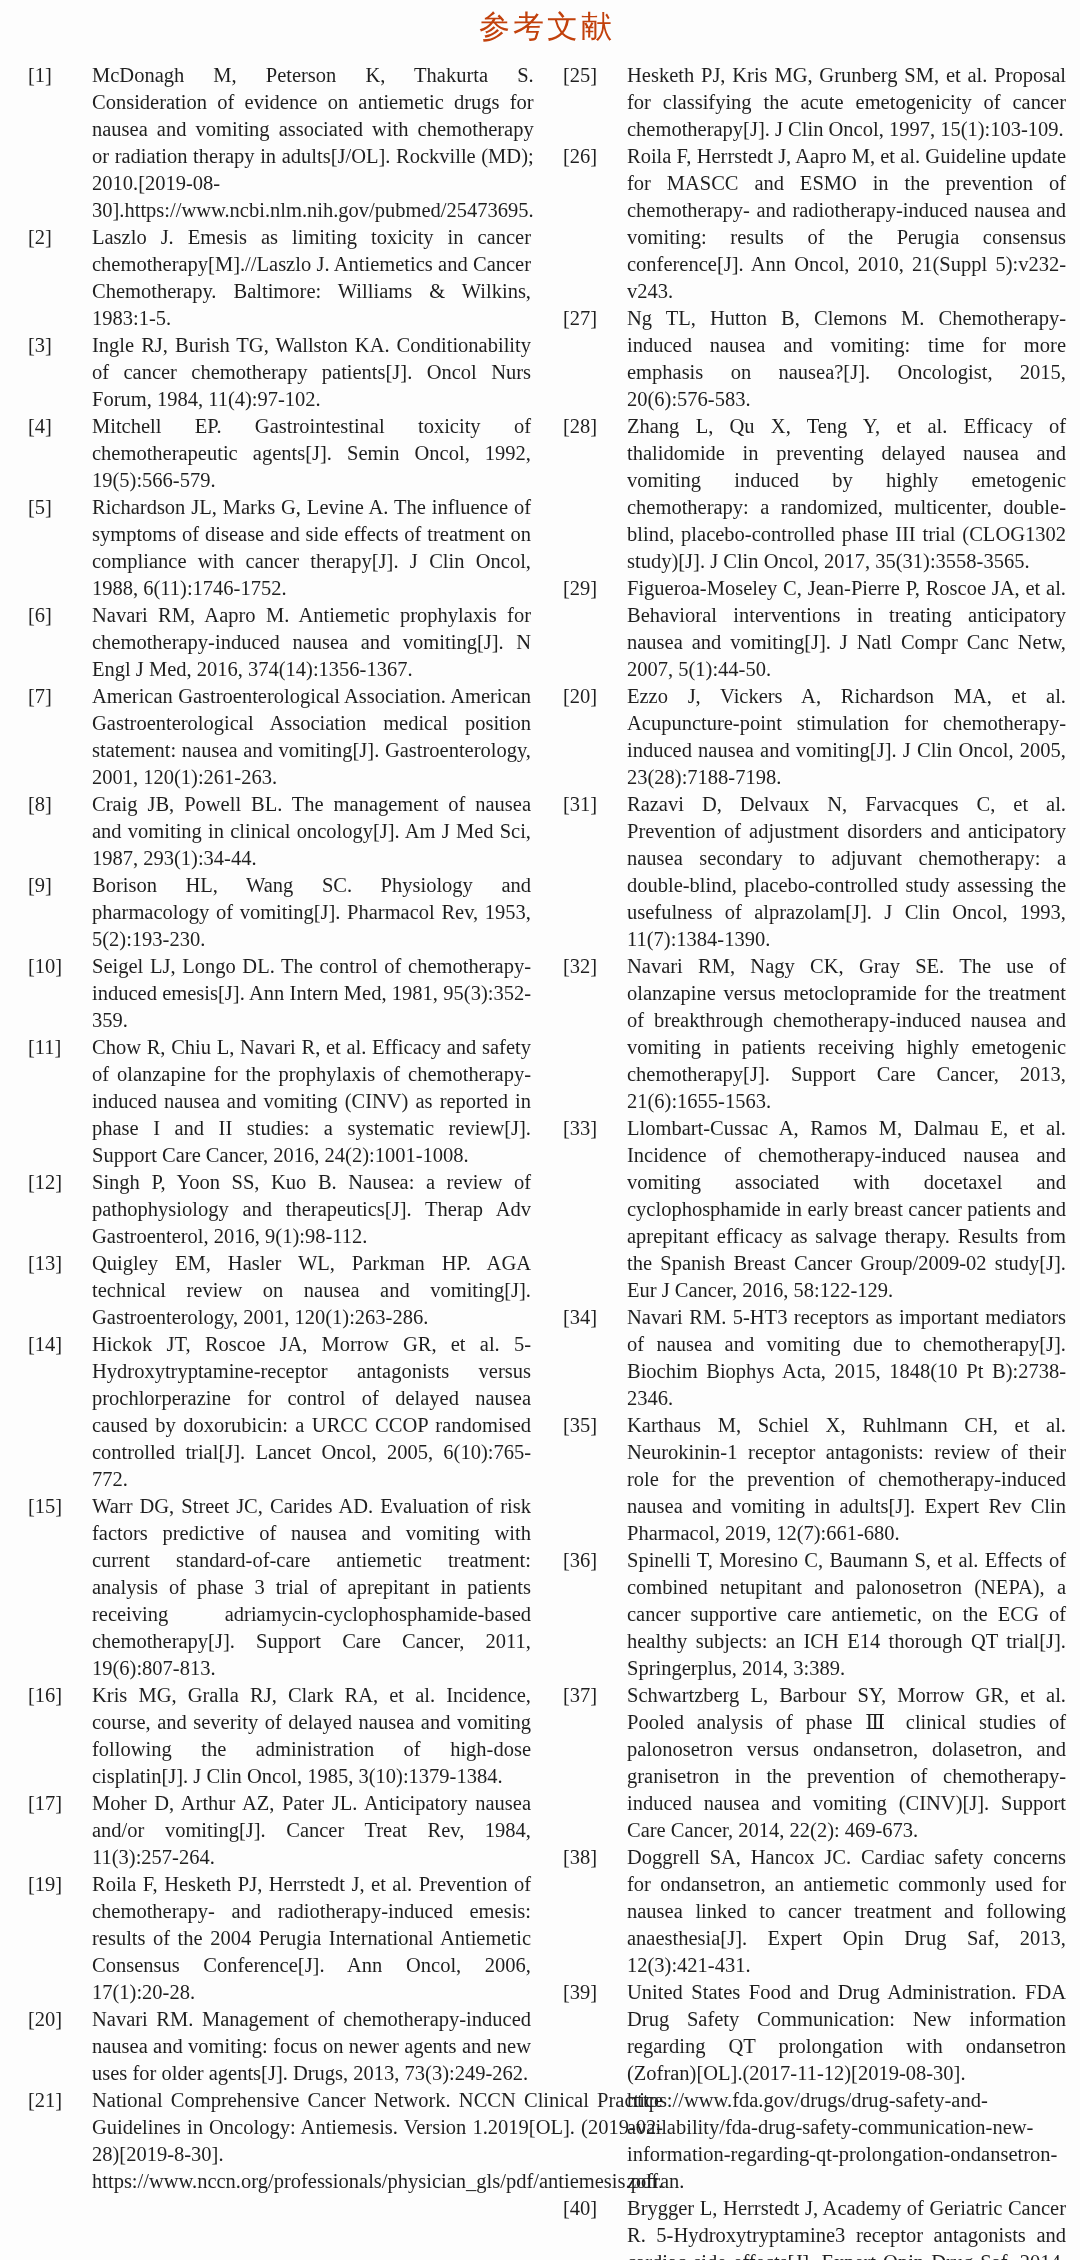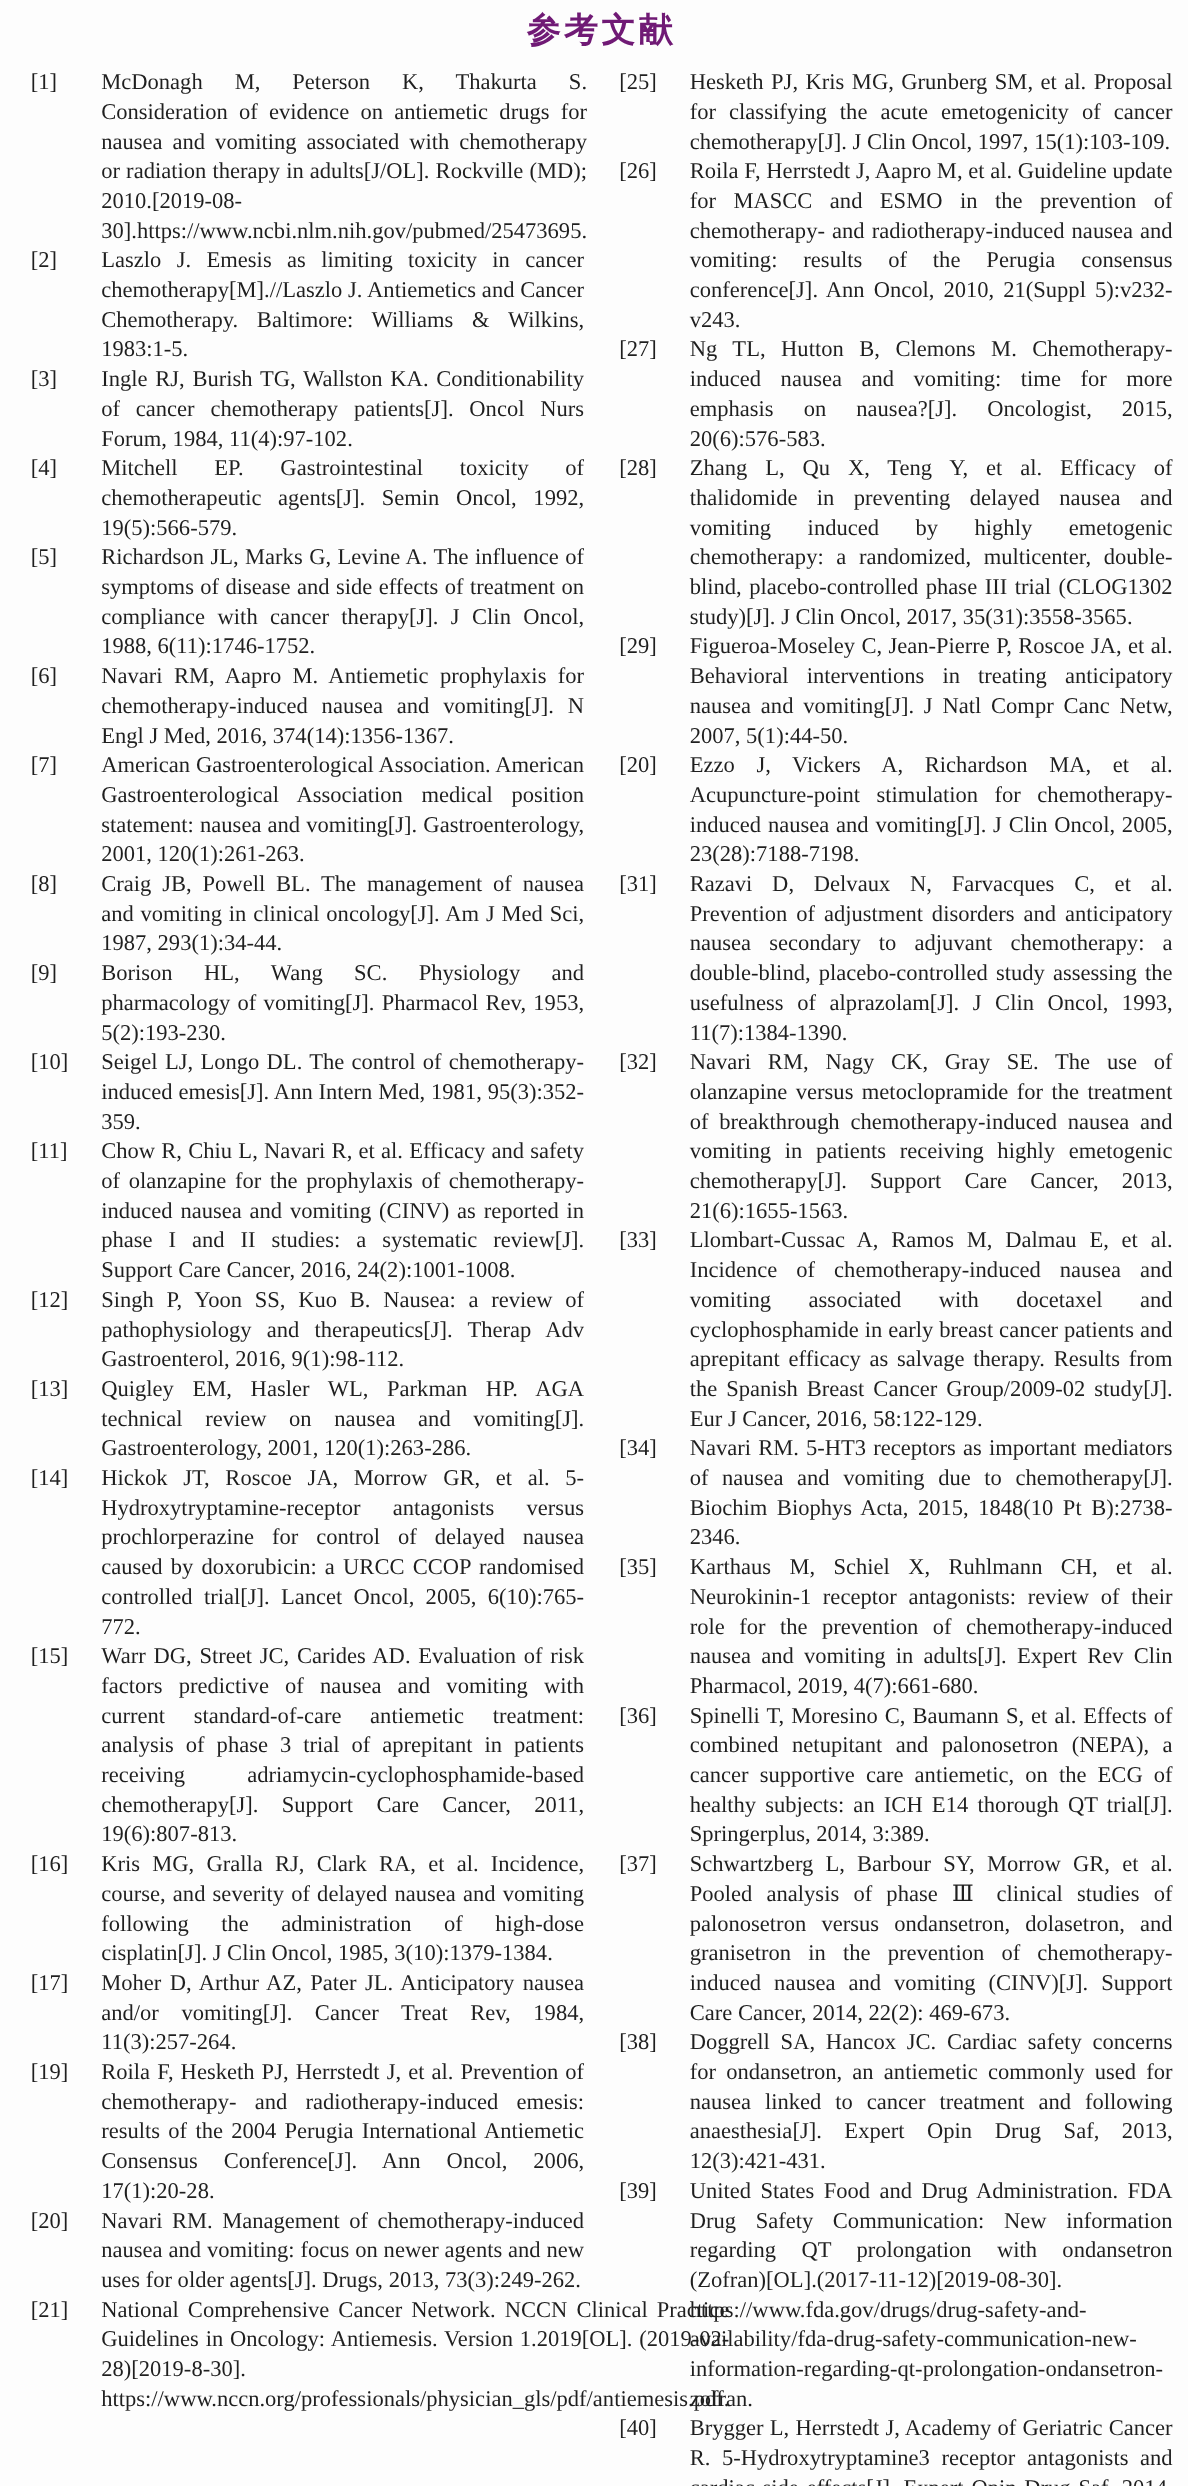--- a/index.html
+++ b/index.html
@@ -15,23 +15,23 @@
     color: #1f1f1f;
     font-family: "Liberation Serif", "DejaVu Serif", serif;
     overflow: hidden;
     box-sizing: border-box;
     padding: 6px 14px 0 28px;
   }
   .title {
     margin: 0 0 14px 0;
     text-align: center;
     font-size: 31px;
-    font-weight: 700;
+    font-weight: 400;
     letter-spacing: 3px;
-    color: #701a75;
+    color: #c2410c;
   }
   .columns {
     display: flex;
     gap: 32px;
   }
   .col {
     flex: 1 1 0;
     min-width: 0;
   }
   .ref {
@@ -174,21 +174,21 @@
           <div class="ref">
             <span class="num">[33]</span>
             <span class="txt">Llombart-Cussac A, Ramos M, Dalmau E, et al. Incidence of chemotherapy-induced nausea and vomiting associated with docetaxel and cyclophosphamide in early breast cancer patients and aprepitant efficacy as salvage therapy. Results from the Spanish Breast Cancer Group/2009-02 study[J]. Eur J Cancer, 2016, 58:122-129.</span>
           </div>
           <div class="ref">
             <span class="num">[34]</span>
             <span class="txt">Navari RM. 5-HT3 receptors as important mediators of nausea and vomiting due to chemotherapy[J]. Biochim Biophys Acta, 2015, 1848(10 Pt B):2738-2346.</span>
           </div>
           <div class="ref">
             <span class="num">[35]</span>
-            <span class="txt">Karthaus M, Schiel X, Ruhlmann CH, et al. Neurokinin-1 receptor antagonists: review of their role for the prevention of chemotherapy-induced nausea and vomiting in adults[J]. Expert Rev Clin Pharmacol, 2019, 4(7):661-680.</span>
+            <span class="txt">Karthaus M, Schiel X, Ruhlmann CH, et al. Neurokinin-1 receptor antagonists: review of their role for the prevention of chemotherapy-induced nausea and vomiting in adults[J]. Expert Rev Clin Pharmacol, 2019, 12(7):661-680.</span>
           </div>
           <div class="ref">
             <span class="num">[36]</span>
             <span class="txt">Spinelli T, Moresino C, Baumann S, et al. Effects of combined netupitant and palonosetron (NEPA), a cancer supportive care antiemetic, on the ECG of healthy subjects: an ICH E14 thorough QT trial[J]. Springerplus, 2014, 3:389.</span>
           </div>
           <div class="ref">
             <span class="num">[37]</span>
             <span class="txt">Schwartzberg L, Barbour SY, Morrow GR, et al. Pooled analysis of phase Ⅲ clinical studies of palonosetron versus ondansetron, dolasetron, and granisetron in the prevention of chemotherapy-induced nausea and vomiting (CINV)[J]. Support Care Cancer, 2014, 22(2): 469-673.</span>
           </div>
           <div class="ref">

